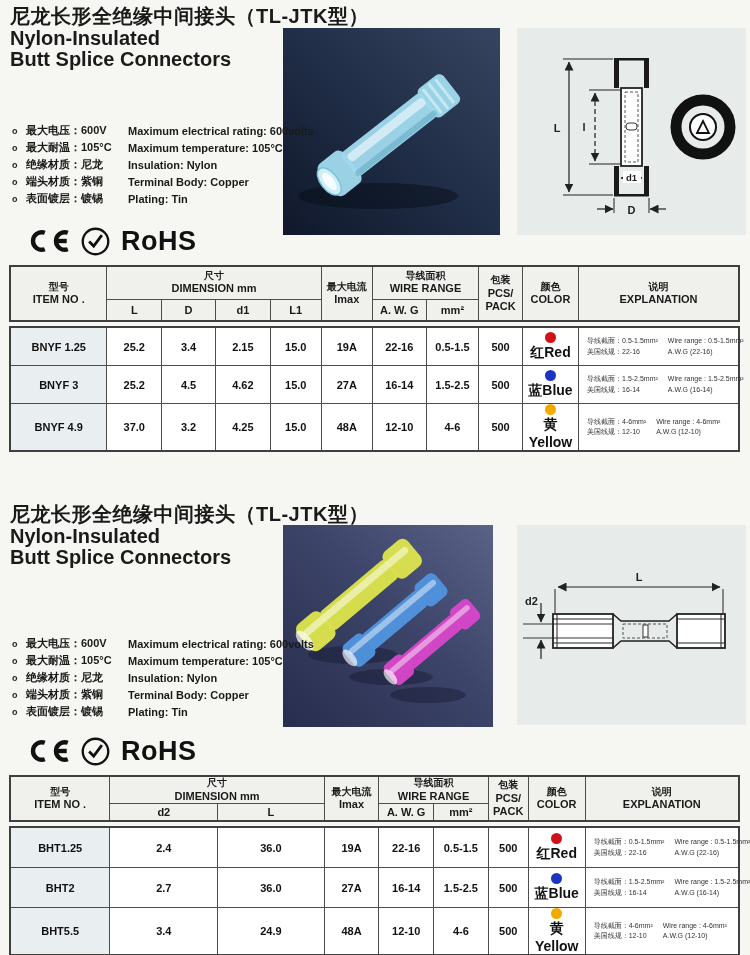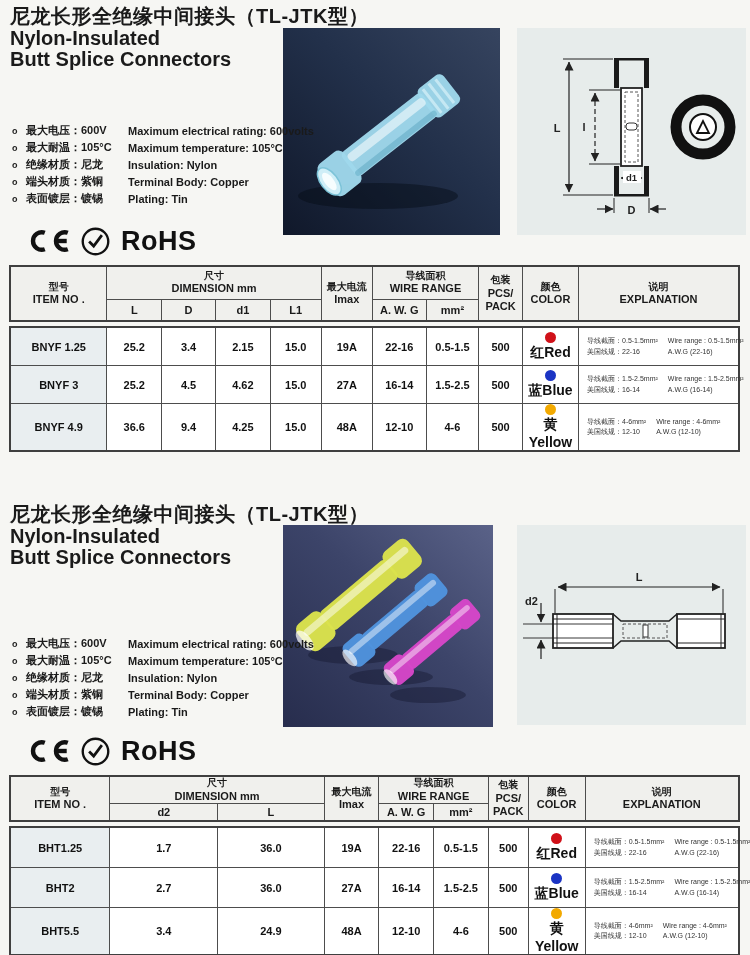--- a/index.html
+++ b/index.html
@@ -299,22 +299,22 @@
                 </div>
                 <div class="ex-col">
                   <div>Wire range : 1.5-2.5mm²</div>
                   <div>A.W.G (16-14)</div>
                 </div>
               </div>
             </td>
           </tr>
           <tr>
             <td class="item-cell">BNYF 4.9</td>
-            <td class="val-cell">36.6</td>
-            <td class="val-cell">9.4</td>
+            <td class="val-cell">37.0</td>
+            <td class="val-cell">3.2</td>
             <td class="val-cell">4.25</td>
             <td class="val-cell">15.0</td>
             <td class="val-cell">48A</td>
             <td class="val-cell">12-10</td>
             <td class="val-cell">4-6</td>
             <td class="val-cell">500</td>
             <td class="color-cell"><span class="dot" style="background: rgb(242, 169, 0);"></span><span class="cname">黄Yellow</span></td>
             <td class="expl-cell">
               <div class="ex-wrap">
                 <div class="ex-col">
@@ -517,21 +517,21 @@
         <col style="width:7.5%">
           <col style="width:7.5%">
           <col style="width:7.5%">
           <col style="width:5.5%">
           <col style="width:7.8%">
           <col style="width:21.1%">
       </colgroup>
       <tbody>
           <tr>
             <td class="item-cell">BHT1.25</td>
-            <td class="val-cell">1.7</td>
+            <td class="val-cell">2.4</td>
             <td class="val-cell">36.0</td>
             <td class="val-cell">19A</td>
             <td class="val-cell">22-16</td>
             <td class="val-cell">0.5-1.5</td>
             <td class="val-cell">500</td>
             <td class="color-cell"><span class="dot" style="background: rgb(208, 17, 25);"></span><span class="cname">红Red</span></td>
             <td class="expl-cell">
               <div class="ex-wrap">
                 <div class="ex-col">
                   <div>导线截面：0.5-1.5mm²</div>

